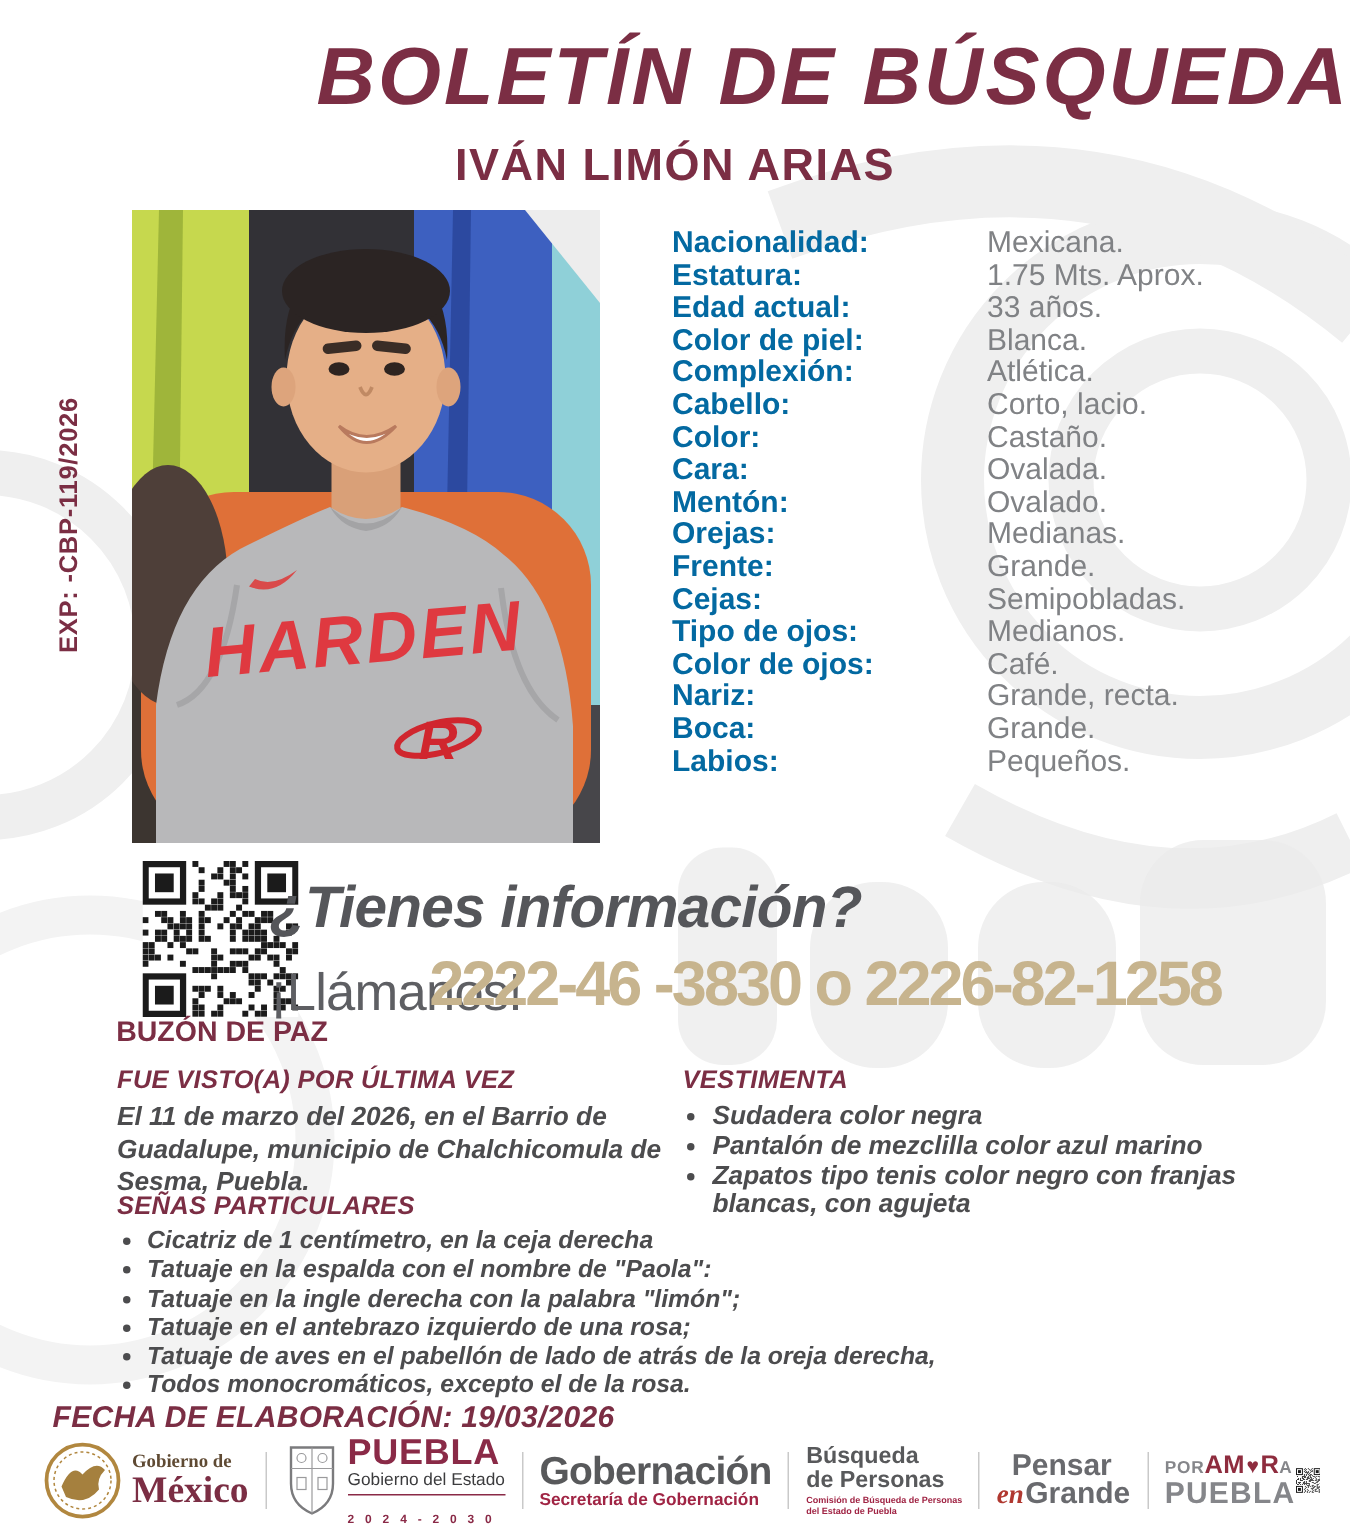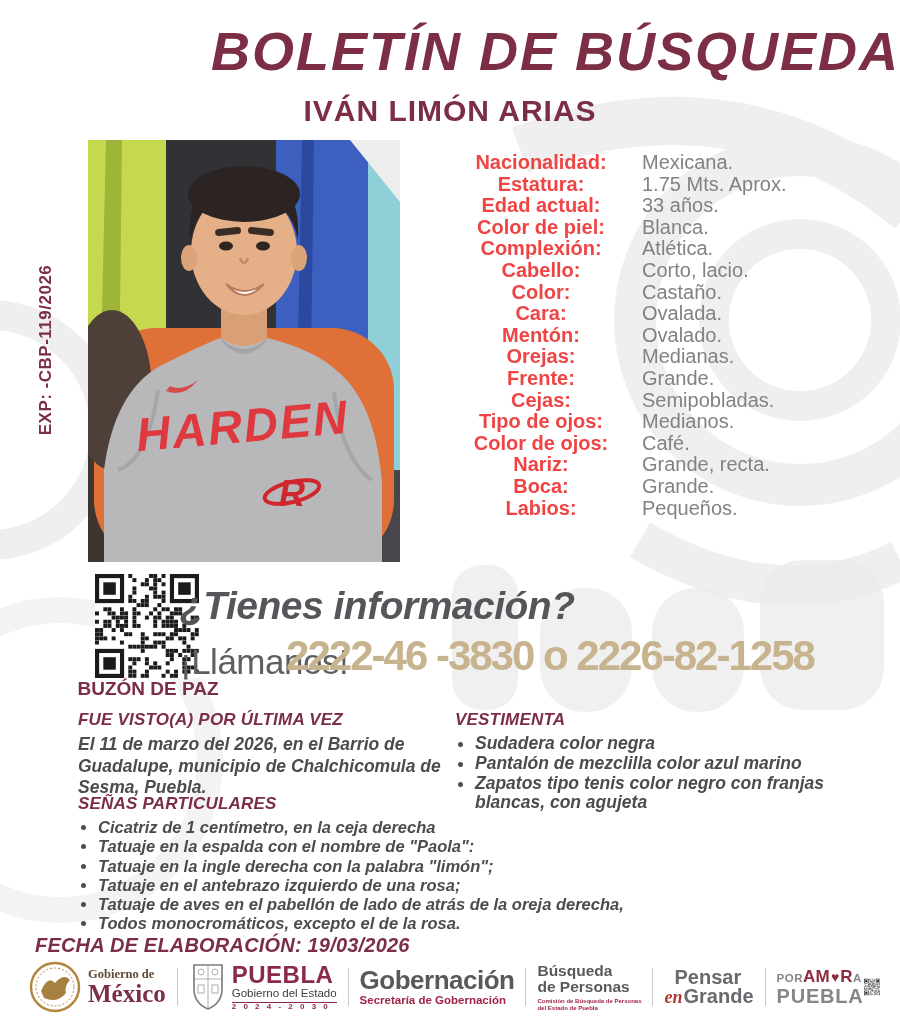--- a/index.html
+++ b/index.html
@@ -14,21 +14,21 @@
   .subtitle{top:94px;left:0;right:0;text-align:center;font-size:30px;font-weight:bold;color:#7b2e44;letter-spacing:1px;}
 
   
   .photo{left:88px;top:140px;width:312px;height:422px;}
   .exp{left:-45px;top:340px;width:182px;text-align:center;transform:rotate(-90deg);
        font-size:17px;font-weight:bold;color:#7b2e44;letter-spacing:.5px;}
 
   
   .features{left:448px;top:152px;width:446px;}
   .feat-row{display:flex;line-height:21.6px;font-size:20px;}
-  .f-label{flex:0 0 186px;text-align:center;font-weight:bold;color:#ef4444;margin-right:8px;white-space:nowrap;}
+  .f-label{flex:0 0 186px;text-align:left;font-weight:bold;color:#0369a1;margin-right:24px;white-space:nowrap;}
   .f-value{color:#808285;}
 
   
   .qr1{left:95px;top:574px;}
   .qr-caption{left:58px;top:678px;width:180px;text-align:center;font-size:19px;font-weight:bold;color:#7b2e44;}
   .q-row{top:584px;left:180px;right:0;display:flex;justify-content:center;align-items:baseline;gap:14px;white-space:nowrap;flex-direction:column;}
   .q-text{font-size:39px;font-weight:bold;font-style:italic;color:#55565a;letter-spacing:-0.5px;}
   .q-call{font-size:35px;font-weight:normal;color:#5e5f63;letter-spacing:-0.5px;}
   .phones{top:632px;left:200px;right:0;text-align:center;font-size:42px;font-weight:bold;color:#c7b48e;
           letter-spacing:-2px;white-space:nowrap;}
@@ -49,21 +49,21 @@
   .footer{left:28px;right:20px;top:958px;height:58px;display:flex;align-items:center;}
   .divider{width:1px;height:38px;background:#c9c9c9;margin:0 11px;flex:0 0 auto;}
   .logo{display:flex;align-items:center;flex:0 0 auto;}
   .mex-text{margin-left:6px;font-family:"Liberation Serif",serif;color:#7b2e44;line-height:1;}
   .mex-l1{font-size:12.5px;font-weight:bold;color:#5f4a33;}
   .mex-l2{font-size:25px;font-weight:bold;}
   .pue-col{margin-left:5px;line-height:1;}
   .pue-name{font-size:24px;font-weight:bold;color:#8a2a47;letter-spacing:.5px;}
   .pue-sub{font-size:11.5px;color:#3c3c3e;margin-top:1px;}
   .pue-years{font-size:8px;color:#8a2a47;font-weight:bold;letter-spacing:2.5px;border-top:1px solid #8a2a47;
-             margin-top:2px;padding-top:0;white-space:nowrap;}
+             margin-top:2px;padding-top:12px;white-space:nowrap;}
   .gob-col{line-height:1;}
   .gob-name{font-size:26px;font-weight:bold;color:#58595b;letter-spacing:-0.5px;}
   .gob-sub{font-size:11.5px;font-weight:bold;color:#a02444;margin-top:2px;}
   .bus-col{line-height:1;}
   .bus-l{font-size:15.5px;font-weight:bold;color:#58595b;line-height:16px;}
   .bus-sub{font-size:6px;font-weight:bold;color:#a02444;line-height:7px;margin-top:3px;}
   .pen-col{line-height:1;}
   .pen-l1{font-size:20px;font-weight:bold;color:#696a6e;margin-left:10px;line-height:18px;}
   .pen-l2{display:flex;align-items:baseline;line-height:20px;}
   .pen-en{font-family:"Liberation Serif",serif;font-style:italic;font-weight:bold;font-size:18px;color:#b03830;margin-right:1px;}

